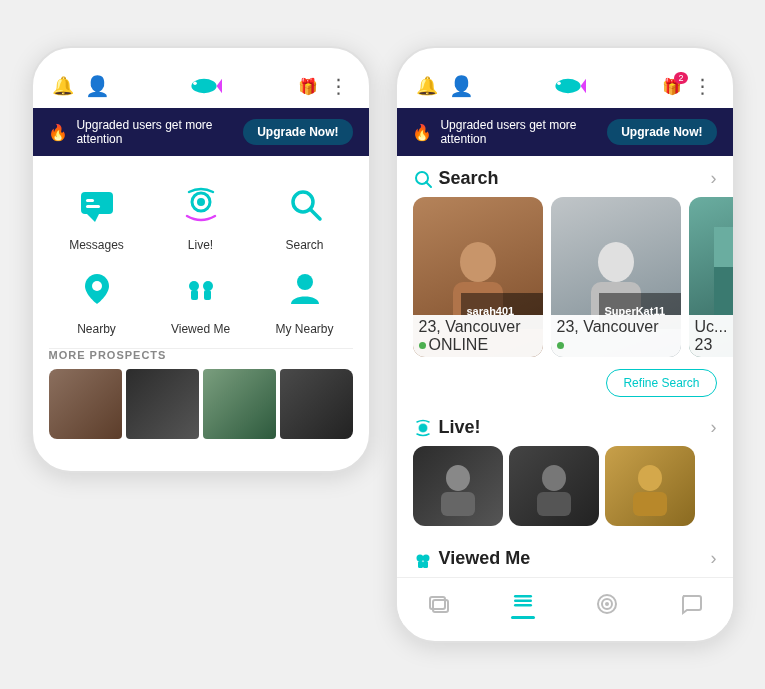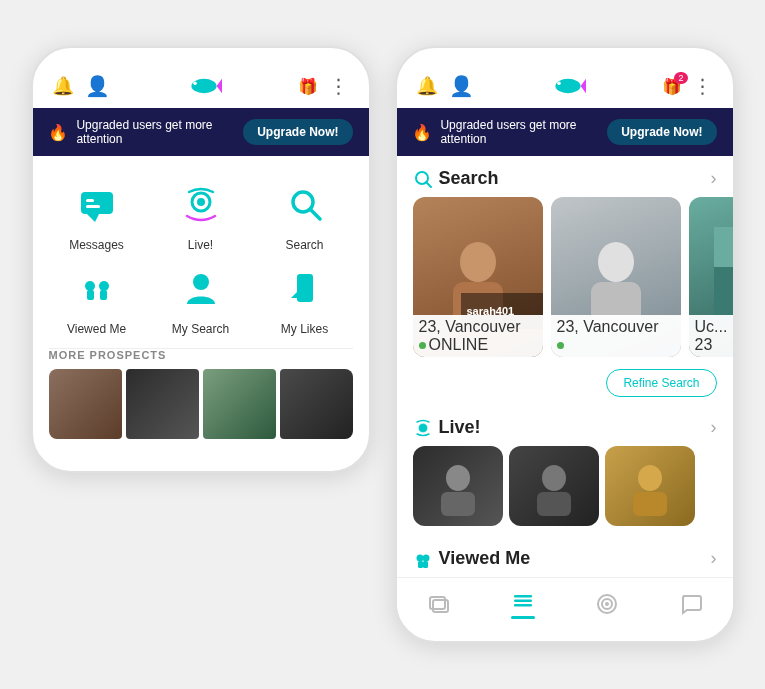--- a/index.html
+++ b/index.html
@@ -323,45 +323,45 @@
           <svg width="40" height="40" viewBox="0 0 40 40">
               <circle cx="18" cy="18" r="10" fill="none" stroke="#00c9c8" stroke-width="3.5"></circle>
               <line x1="25" y1="25" x2="35" y2="35" stroke="#00c9c8" stroke-width="3.5" stroke-linecap="round"></line>
             </svg>
         </div>
         <span class="icon-label">Search</span>
       </div>
       <div class="icon-item">
         <div class="icon-circle">
           <svg width="40" height="40" viewBox="0 0 40 40">
+              <path d="M20 6 C13,6 8,12 8,18 C8,27 20,36 20,36 C20,36 32,27 32,18 C32,12 27,6 20,6Z" fill="#00c9c8"></path>
+              <circle cx="20" cy="18" r="5" fill="white"></circle>
+            </svg>
+        </div>
+        <span class="icon-label">Nearby</span>
+      </div>
+      <div class="icon-item">
+        <div class="icon-circle">
+          <svg width="40" height="40" viewBox="0 0 40 40">
               <circle cx="13" cy="18" r="5" fill="#00c9c8"></circle>
               <circle cx="27" cy="18" r="5" fill="#00c9c8"></circle>
               <rect x="10" y="22" width="7" height="10" rx="2" fill="#00c9c8"></rect>
               <rect x="23" y="22" width="7" height="10" rx="2" fill="#00c9c8"></rect>
             </svg>
         </div>
         <span class="icon-label">Viewed Me</span>
       </div>
       <div class="icon-item">
         <div class="icon-circle">
           <svg width="40" height="40" viewBox="0 0 40 40">
               <circle cx="20" cy="14" r="8" fill="#00c9c8"></circle>
               <path d="M6 36 C6 26 34 26 34 36" fill="#00c9c8"></path>
             </svg>
         </div>
-        <span class="icon-label">My Search</span>
-      </div>
-      <div class="icon-item">
-        <div class="icon-circle">
-          <svg width="40" height="40" viewBox="0 0 40 40">
-              <rect x="12" y="6" width="16" height="28" rx="3" fill="#00c9c8"></rect>
-              <polygon points="12,24 6,30 12,30" fill="#00c9c8"></polygon>
-            </svg>
-        </div>
-        <span class="icon-label">My Likes</span>
+        <span class="icon-label">My Nearby</span>
       </div>
     </div>
 
     <div class="divider"></div>
 
     <div class="prospects-section">
       <div class="prospects-title">MORE PROSPECTS</div>
       <div class="prospects-row">
         <div class="prospect-img bg1"></div>
         <div class="prospect-img bg2"></div>
@@ -427,20 +427,21 @@
           <div><span class="online-dot"></span><span>ONLINE</span></div>
         </div>
       </div>
       <div class="profile-card">
         <div class="profile-card-img pc2">
           <svg width="80" height="100" viewBox="0 0 80 100">
               <ellipse cx="40" cy="35" rx="18" ry="20" fill="#e0e0e0"></ellipse>
               <rect x="15" y="55" width="50" height="45" rx="10" fill="#bdbdbd"></rect>
             </svg>
         </div>
+        <div class="profile-tag">SuperKat11</div>
         <div class="profile-info">
           <div><span>23</span>, <span>Vancouver</span></div>
           <div><span class="online-dot"></span></div>
         </div>
       </div>
       <div class="profile-card">
         <div class="profile-card-img pc3">
           <svg width="80" height="100" viewBox="0 0 80 100">
               <rect width="80" height="100" fill="#6aada0"></rect>
               <rect x="0" y="40" width="80" height="60" fill="#3a7a70"></rect>

